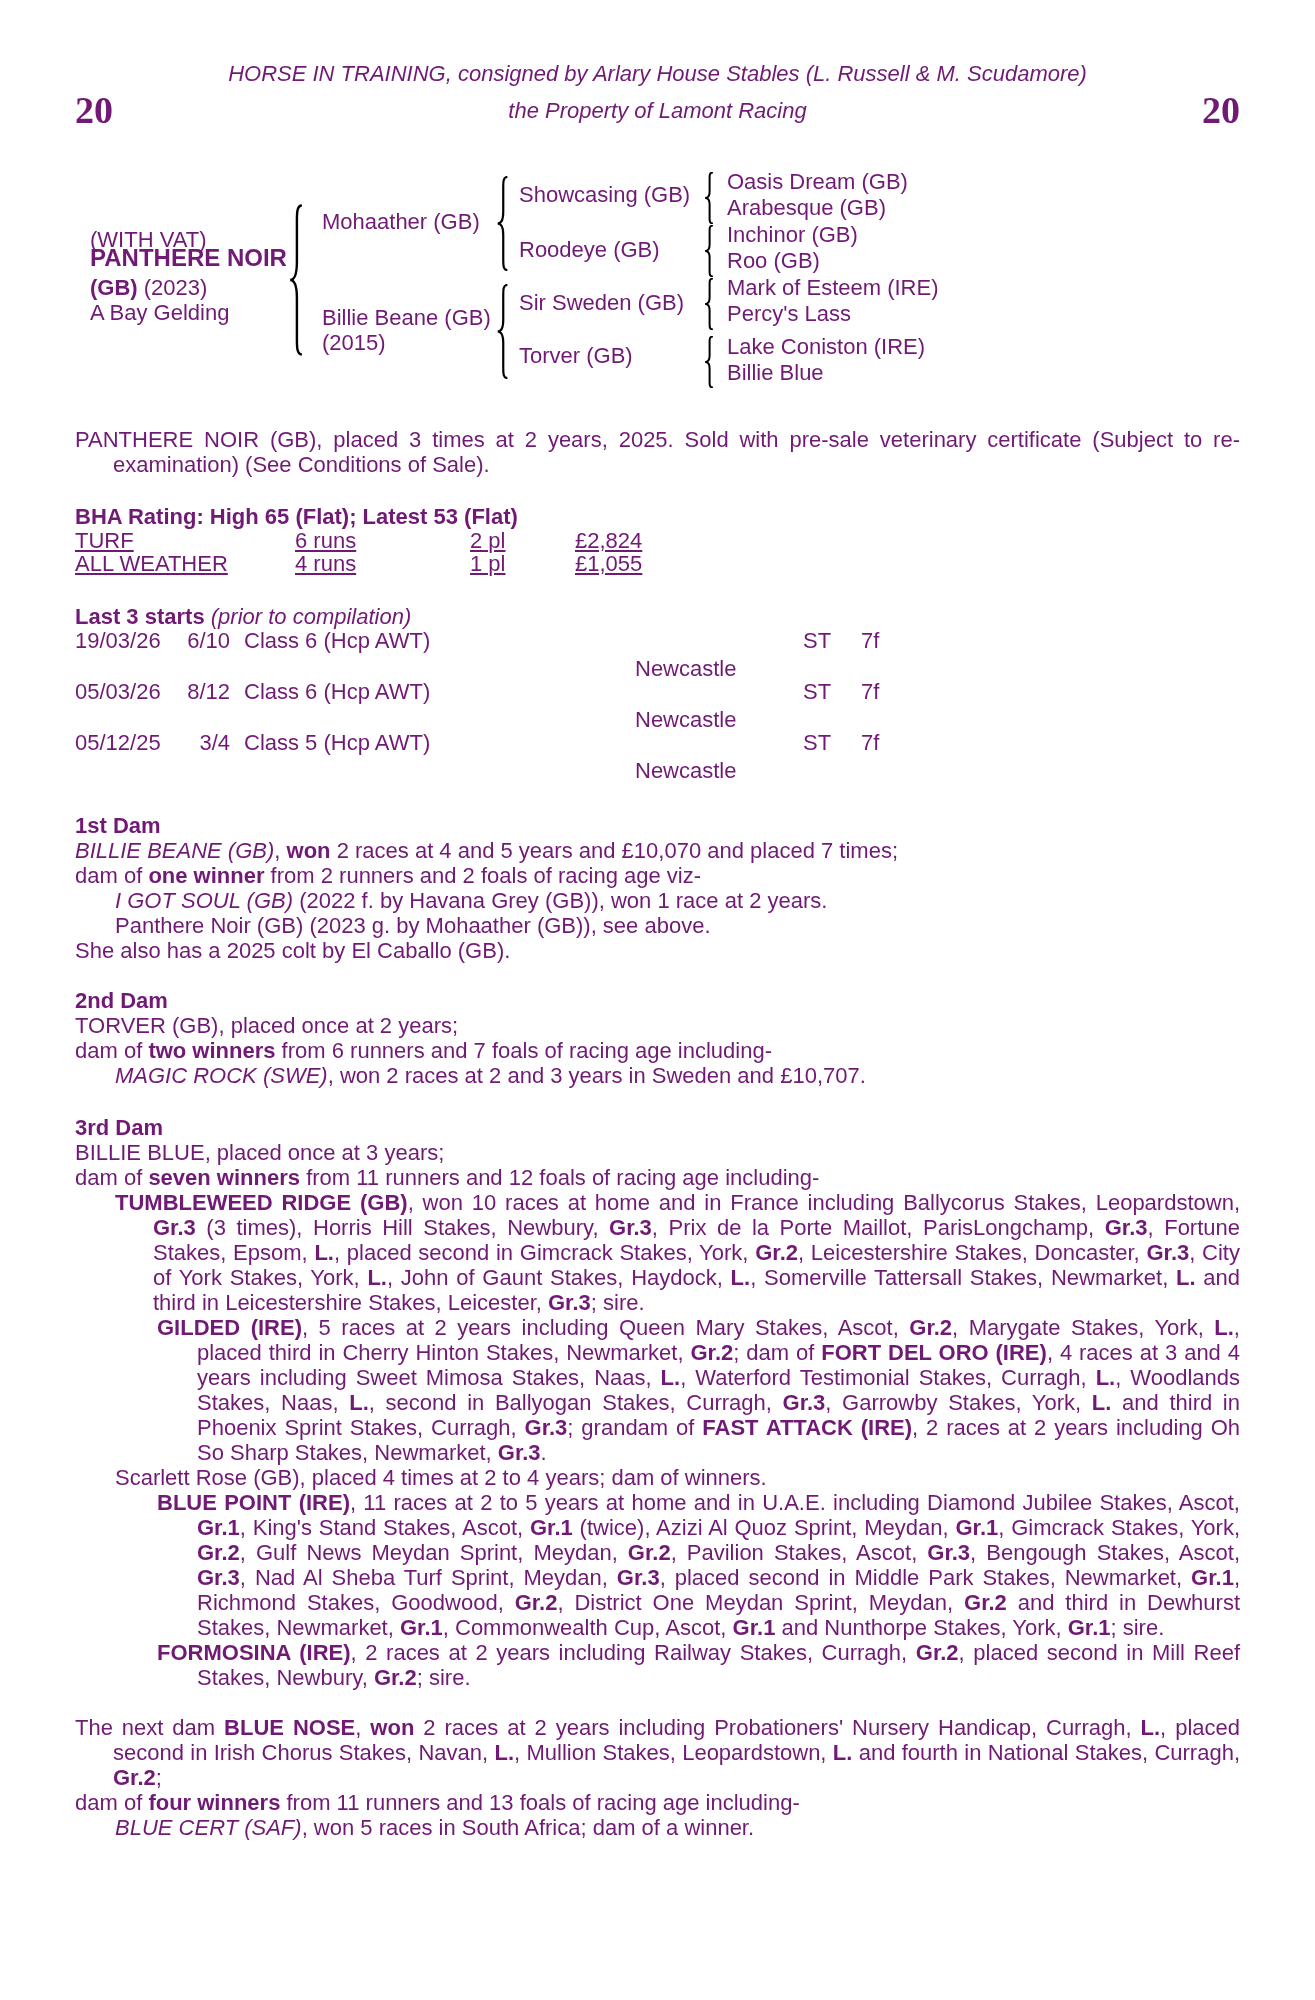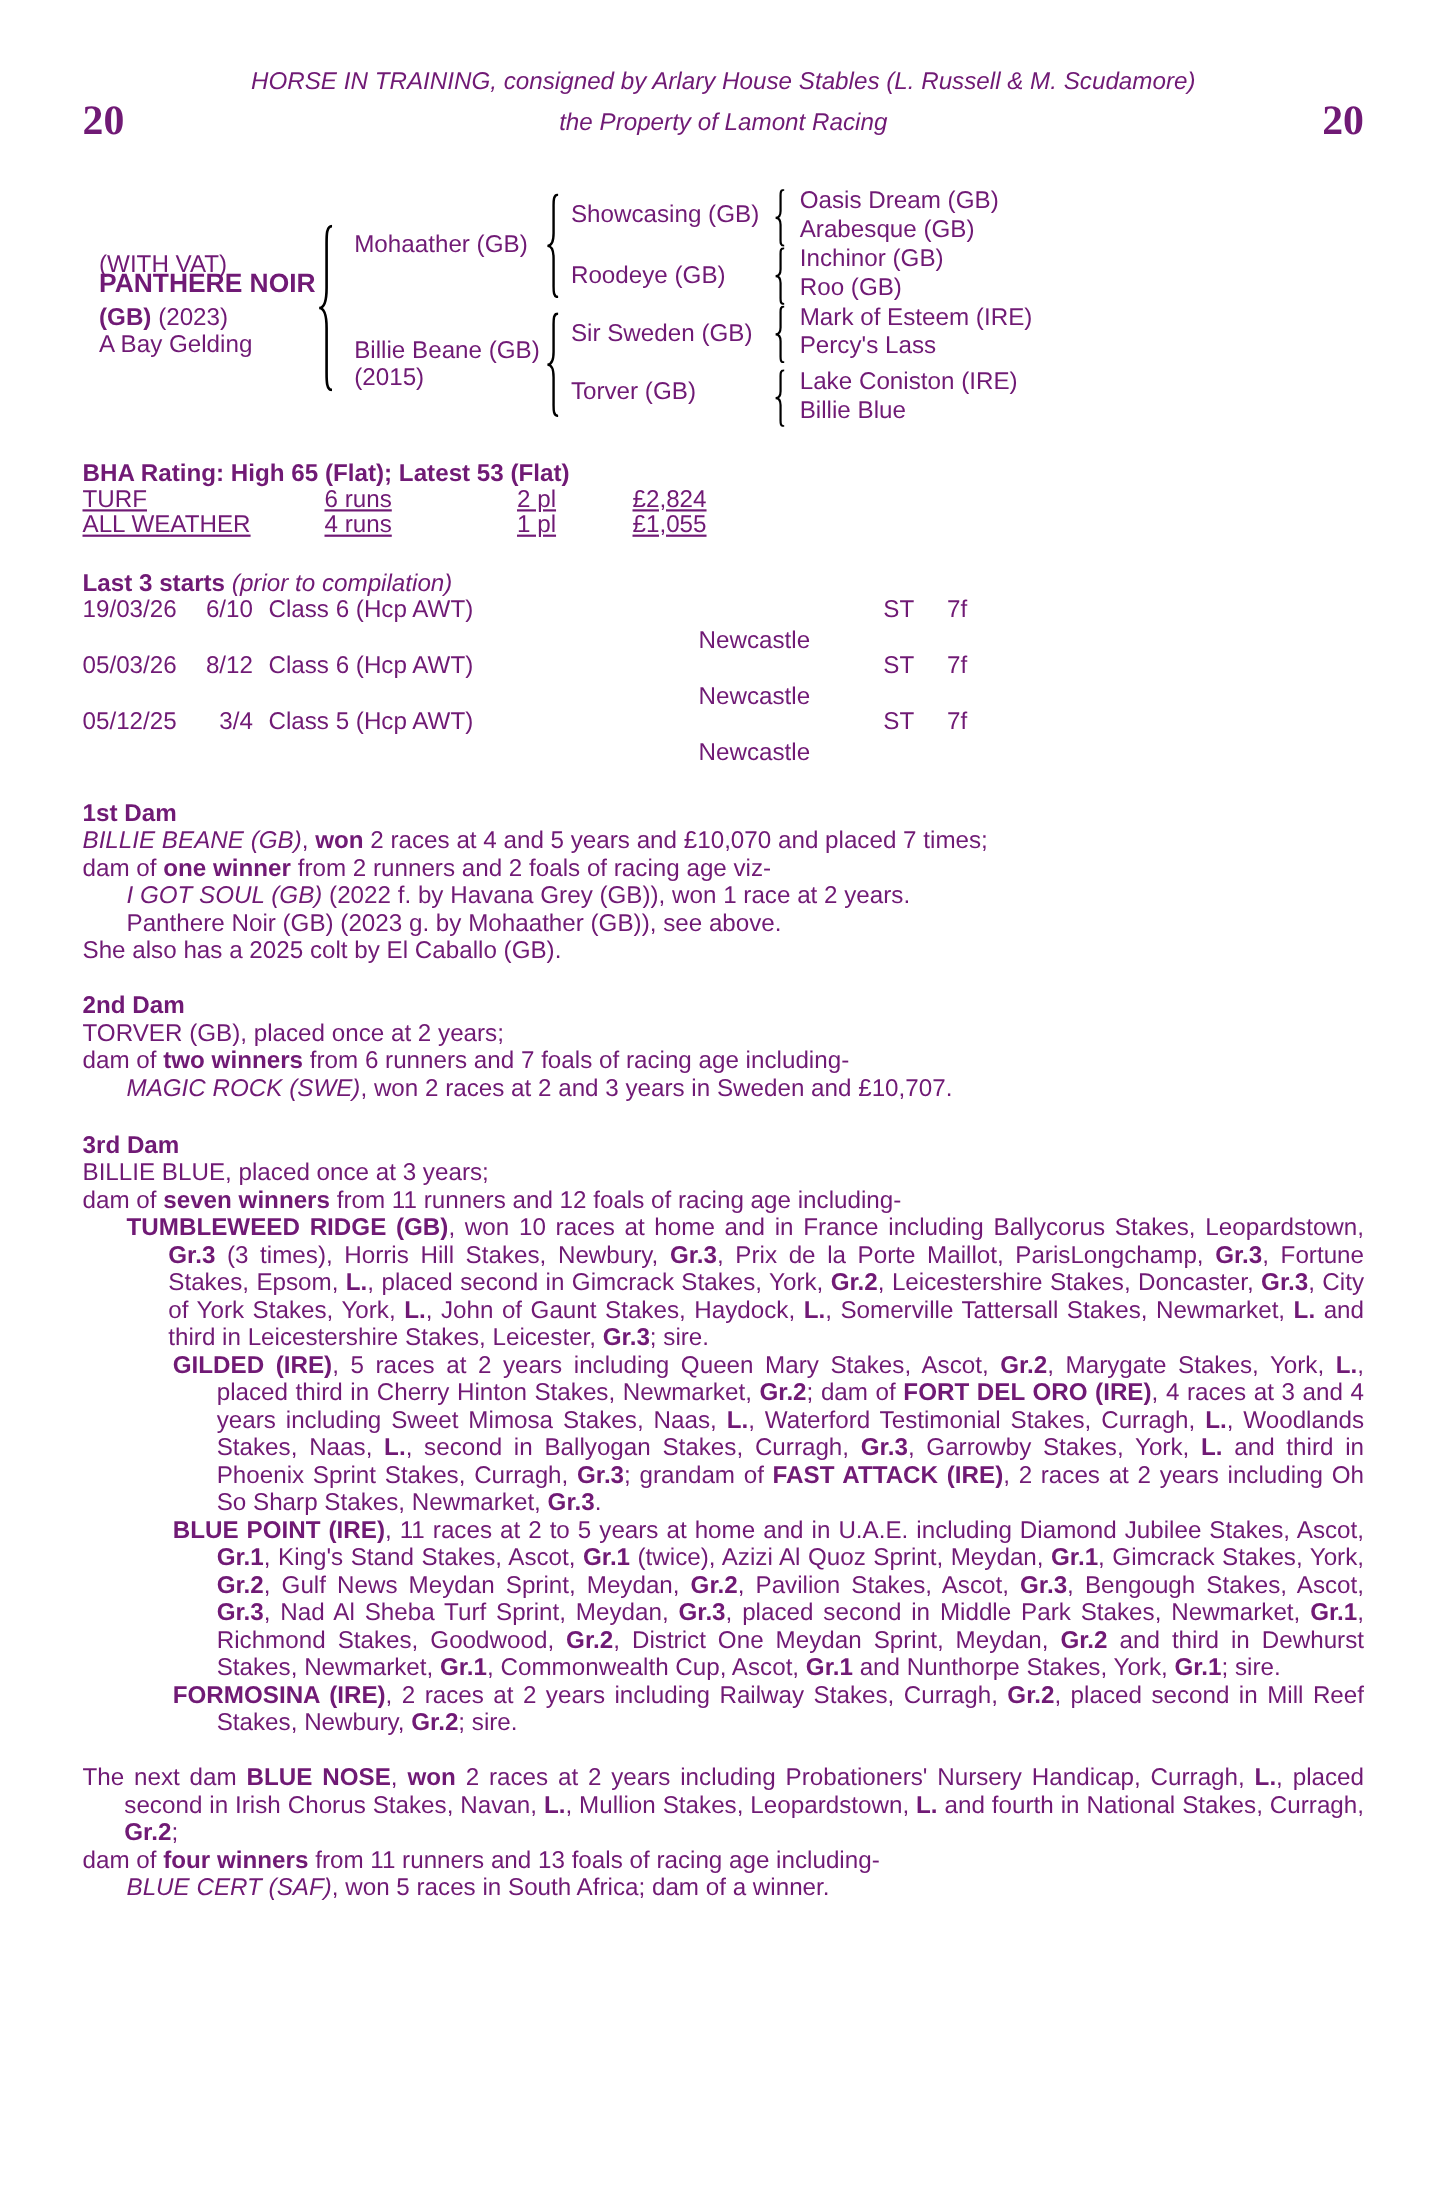--- a/index.html
+++ b/index.html
@@ -107,20 +107,21 @@
     <span class="abs" style="left:652px;top:38px">Oasis Dream (GB)</span>
     <span class="abs" style="left:652px;top:64px">Arabesque (GB)</span>
     <span class="abs" style="left:652px;top:91px">Inchinor (GB)</span>
     <span class="abs" style="left:652px;top:117px">Roo (GB)</span>
     <span class="abs" style="left:652px;top:144px">Mark of Esteem (IRE)</span>
     <span class="abs" style="left:652px;top:170px">Percy's Lass</span>
     <span class="abs" style="left:652px;top:203px">Lake Coniston (IRE)</span>
     <span class="abs" style="left:652px;top:229px">Billie Blue</span>
   </div>
 
+  <div class="para hang intro">PANTHERE NOIR (GB), placed 3 times at 2 years, 2025. Sold with pre-sale veterinary certificate (Subject to re-examination) (See Conditions of Sale).</div>
 
   <div class="bha">
     <div class="bha-head">BHA Rating: High 65 (Flat); Latest 53 (Flat)</div>
     <div class="bha-row">
       <span class="c-label">TURF</span>
       <span class="c-runs">6 runs</span>
       <span class="c-pl">2 pl</span>
       <span class="c-earn">£2,824</span>
     </div>
     <div class="bha-row">
@@ -177,20 +178,21 @@
     <div class="para hang">dam of <span class="seg-b">two winners</span> from 6 runners and 7 foals of racing age including-</div>
     <div class="para entry1"><span class="seg-i">MAGIC ROCK (SWE)</span>, won 2 races at 2 and 3 years in Sweden and £10,707.</div>
   </div>
 
   <div class="dam3">
     <div class="dam-head">3rd Dam</div>
     <div class="para hang">BILLIE BLUE, placed once at 3 years;</div>
     <div class="para hang">dam of <span class="seg-b">seven winners</span> from 11 runners and 12 foals of racing age including-</div>
     <div class="para entry1"><span class="seg-b">TUMBLEWEED RIDGE (GB)</span>, won 10 races at home and in France including Ballycorus Stakes, Leopardstown, <span class="seg-b">Gr.3</span> (3 times), Horris Hill Stakes, Newbury, <span class="seg-b">Gr.3</span>, Prix de la Porte Maillot, ParisLongchamp, <span class="seg-b">Gr.3</span>, Fortune Stakes, Epsom, <span class="seg-b">L.</span>, placed second in Gimcrack Stakes, York, <span class="seg-b">Gr.2</span>, Leicestershire Stakes, Doncaster, <span class="seg-b">Gr.3</span>, City of York Stakes, York, <span class="seg-b">L.</span>, John of Gaunt Stakes, Haydock, <span class="seg-b">L.</span>, Somerville Tattersall Stakes, Newmarket, <span class="seg-b">L.</span> and third in Leicestershire Stakes, Leicester, <span class="seg-b">Gr.3</span>; sire.</div>
     <div class="para entry2"><span class="seg-b">GILDED (IRE)</span>, 5 races at 2 years including Queen Mary Stakes, Ascot, <span class="seg-b">Gr.2</span>, Marygate Stakes, York, <span class="seg-b">L.</span>, placed third in Cherry Hinton Stakes, Newmarket, <span class="seg-b">Gr.2</span>; dam of <span class="seg-b">FORT DEL ORO (IRE)</span>, 4 races at 3 and 4 years including Sweet Mimosa Stakes, Naas, <span class="seg-b">L.</span>, Waterford Testimonial Stakes, Curragh, <span class="seg-b">L.</span>, Woodlands Stakes, Naas, <span class="seg-b">L.</span>, second in Ballyogan Stakes, Curragh, <span class="seg-b">Gr.3</span>, Garrowby Stakes, York, <span class="seg-b">L.</span> and third in Phoenix Sprint Stakes, Curragh, <span class="seg-b">Gr.3</span>; grandam of <span class="seg-b">FAST ATTACK (IRE)</span>, 2 races at 2 years including Oh So Sharp Stakes, Newmarket, <span class="seg-b">Gr.3</span>.</div>
+    <div class="para entry1">Scarlett Rose (GB), placed 4 times at 2 to 4 years; dam of winners.</div>
     <div class="para entry2"><span class="seg-b">BLUE POINT (IRE)</span>, 11 races at 2 to 5 years at home and in U.A.E. including Diamond Jubilee Stakes, Ascot, <span class="seg-b">Gr.1</span>, King's Stand Stakes, Ascot, <span class="seg-b">Gr.1</span> (twice), Azizi Al Quoz Sprint, Meydan, <span class="seg-b">Gr.1</span>, Gimcrack Stakes, York, <span class="seg-b">Gr.2</span>, Gulf News Meydan Sprint, Meydan, <span class="seg-b">Gr.2</span>, Pavilion Stakes, Ascot, <span class="seg-b">Gr.3</span>, Bengough Stakes, Ascot, <span class="seg-b">Gr.3</span>, Nad Al Sheba Turf Sprint, Meydan, <span class="seg-b">Gr.3</span>, placed second in Middle Park Stakes, Newmarket, <span class="seg-b">Gr.1</span>, Richmond Stakes, Goodwood, <span class="seg-b">Gr.2</span>, District One Meydan Sprint, Meydan, <span class="seg-b">Gr.2</span> and third in Dewhurst Stakes, Newmarket, <span class="seg-b">Gr.1</span>, Commonwealth Cup, Ascot, <span class="seg-b">Gr.1</span> and Nunthorpe Stakes, York, <span class="seg-b">Gr.1</span>; sire.</div>
     <div class="para entry2"><span class="seg-b">FORMOSINA (IRE)</span>, 2 races at 2 years including Railway Stakes, Curragh, <span class="seg-b">Gr.2</span>, placed second in Mill Reef Stakes, Newbury, <span class="seg-b">Gr.2</span>; sire.</div>
   </div>
 
   <div class="nextdam">
     <div class="para hang">The next dam <span class="seg-b">BLUE NOSE</span>, <span class="seg-b">won</span> 2 races at 2 years including Probationers' Nursery Handicap, Curragh, <span class="seg-b">L.</span>, placed second in Irish Chorus Stakes, Navan, <span class="seg-b">L.</span>, Mullion Stakes, Leopardstown, <span class="seg-b">L.</span> and fourth in National Stakes, Curragh, <span class="seg-b">Gr.2</span>;</div>
     <div class="para hang">dam of <span class="seg-b">four winners</span> from 11 runners and 13 foals of racing age including-</div>
     <div class="para entry1"><span class="seg-i">BLUE CERT (SAF)</span>, won 5 races in South Africa; dam of a winner.</div>
   </div>
 

